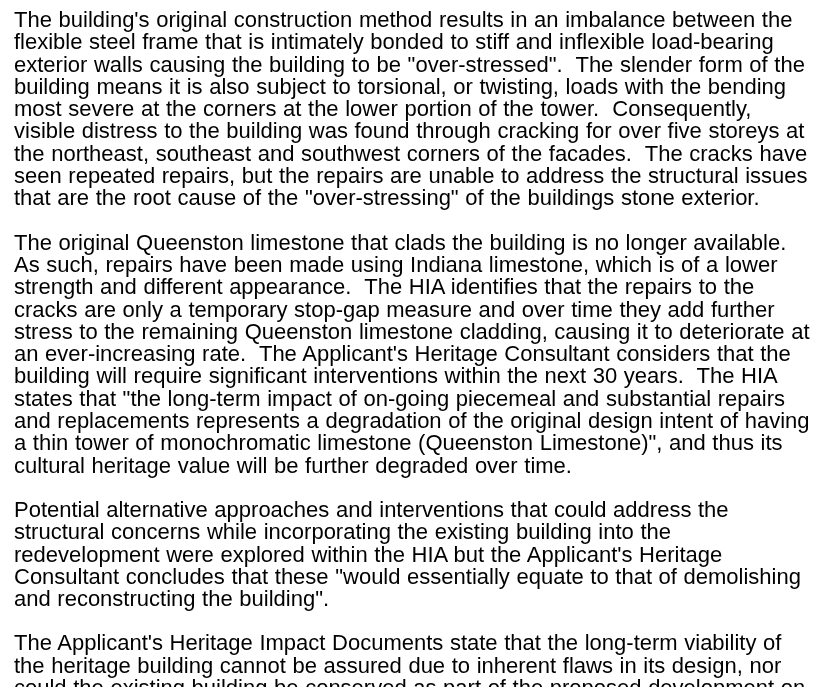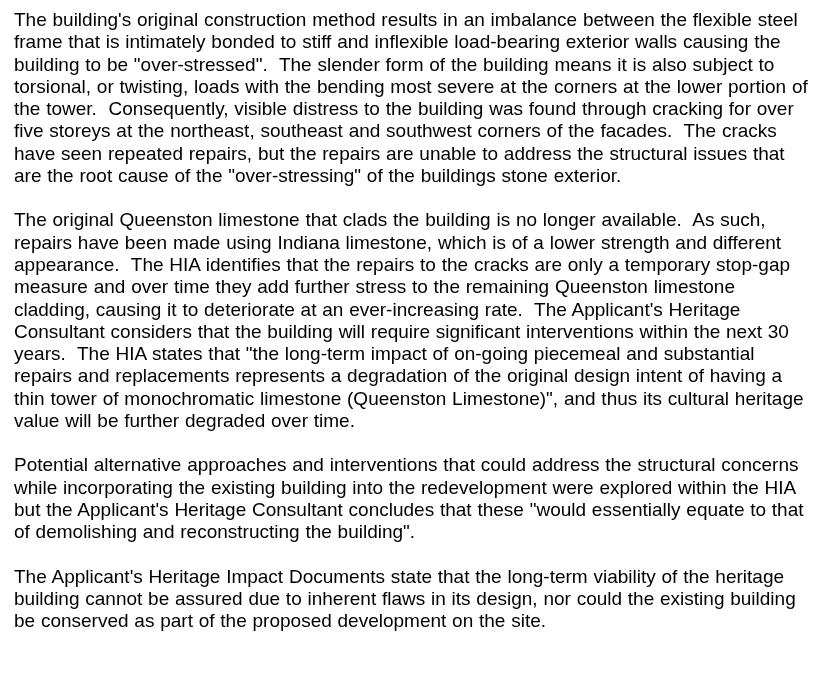--- a/index.html
+++ b/index.html
@@ -13,21 +13,21 @@
     overflow: hidden;
   }
   .page {
     box-sizing: border-box;
     width: 828px;
     height: 687px;
     padding: 9px 12px 0 14px;
     background: #ffffff;
     color: #000000;
     font-family: "Liberation Sans", "DejaVu Sans", sans-serif;
-    font-size: 19px;
+    font-size: 22px;
     line-height: 22.3px;
     letter-spacing: 0px;
   }
   .page p {
     margin: 0 0 22px 0;
     white-space: pre-wrap;       
     word-spacing: 0.5px;
   }
 </style>
 </head>

